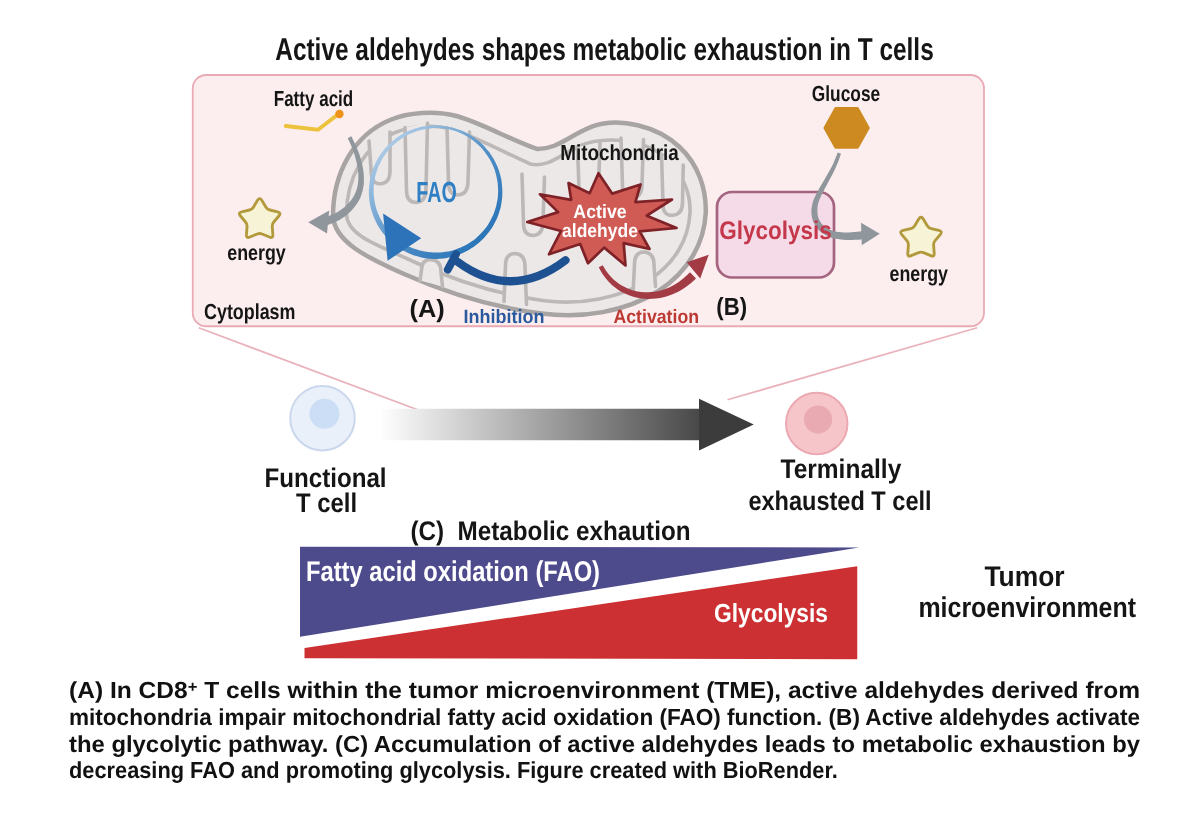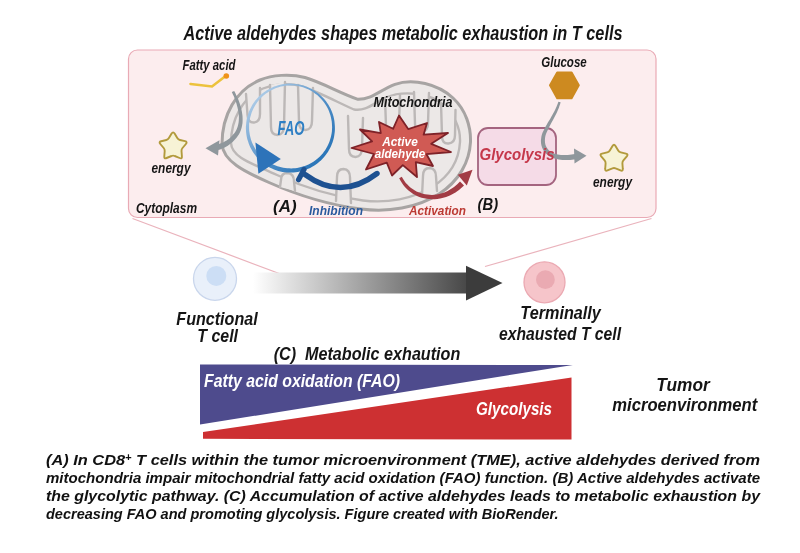--- a/index.html
+++ b/index.html
@@ -1,17 +1,17 @@
 <!DOCTYPE html>
 <html><head>
 <meta charset="utf-8">
 <style>
 html,body{margin:0;padding:0;background:#ffffff;}
 body{width:800px;height:553px;overflow:hidden;font-family:"Liberation Sans",sans-serif;}
-#wrap{position:relative;width:800px;height:490px;font-style:italic;}
+#wrap{position:relative;width:800px;height:490px;}
 svg text{font-family:"Liberation Sans",sans-serif;}
 </style>
 </head>
 <body>
 <div id="wrap">
 <svg width="800" height="553" viewBox="0 0 800 553" style="position:absolute;left:0;top:0">
 <defs>
   <linearGradient id="faoGrad" gradientUnits="userSpaceOnUse" x1="255" y1="90" x2="330" y2="165">
     <stop offset="0" stop-color="#b7d2ea"></stop>
     <stop offset="0.55" stop-color="#4e8dc6"></stop>

